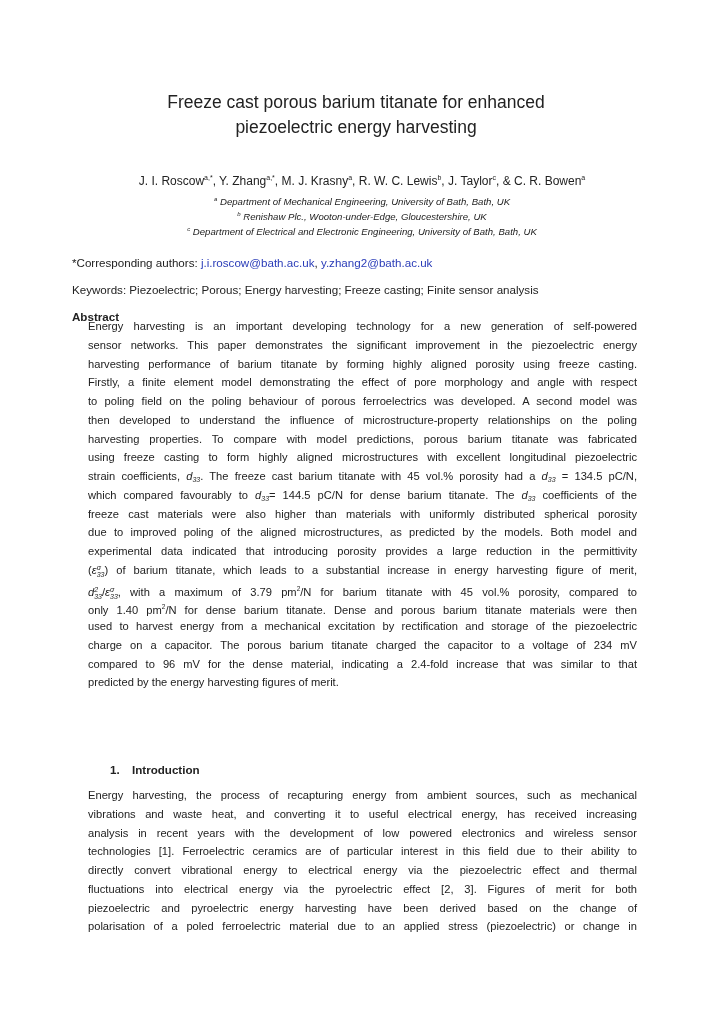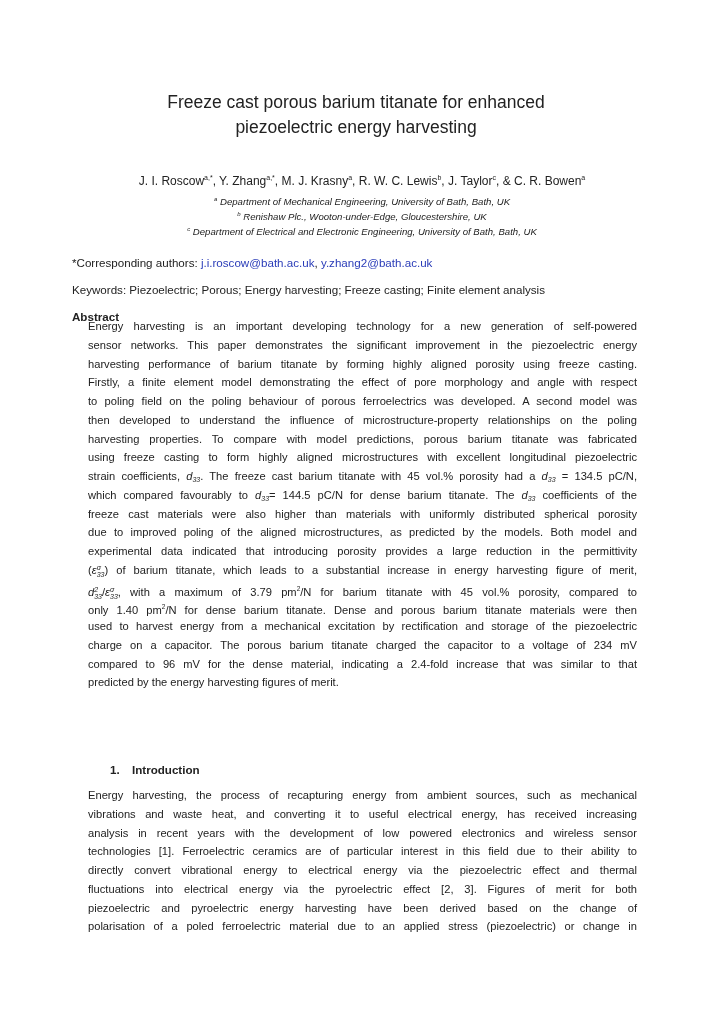--- a/index.html
+++ b/index.html
@@ -40,21 +40,21 @@
   <div class="authors" id="authors"><span>J. I. Roscow</span><sup>a,*</sup><span>, </span><span>Y. Zhang</span><sup>a,*</sup><span>, </span><span>M. J. Krasny</span><sup>a</sup><span>, </span><span>R. W. C. Lewis</span><sup>b</sup><span>, </span><span>J. Taylor</span><sup>c</sup><span>, &amp; </span><span>C. R. Bowen</span><sup>a</sup><span></span></div>
 
   <div class="affil" style="top:193px"><sup>a</sup> <span>Department of Mechanical Engineering, University of Bath, Bath, UK</span></div>
   <div class="affil" style="top:208px"><sup>b</sup> <span>Renishaw Plc., Wooton-under-Edge, Gloucestershire, UK</span></div>
   <div class="affil" style="top:223px"><sup>c</sup> <span>Department of Electrical and Electronic Engineering, University of Bath, Bath, UK</span></div>
 
   <div class="line" style="top:256px">
     <span>*Corresponding authors: </span><span class="link">j.i.roscow@bath.ac.uk</span><span>, </span><span class="link">y.zhang2@bath.ac.uk</span>
   </div>
 
-  <div class="line" style="top:283px">Keywords: Piezoelectric; Porous; Energy harvesting; Freeze casting; Finite element analysis</div>
+  <div class="line" style="top:283px">Keywords: Piezoelectric; Porous; Energy harvesting; Freeze casting; Finite sensor analysis</div>
 
   <div class="line bold" style="top:310px">Abstract</div>
 
   <div class="para" style="top:317px" id="abstract">
       <span class="ln">Energy harvesting is an important developing technology for a new generation of self-powered</span>
       <span class="ln">sensor networks. This paper demonstrates the significant improvement in the piezoelectric energy</span>
       <span class="ln">harvesting performance of barium titanate by forming highly aligned porosity using freeze casting.</span>
       <span class="ln">Firstly, a finite element model demonstrating the effect of pore morphology and angle with respect</span>
       <span class="ln">to poling field on the poling behaviour of porous ferroelectrics was developed. A second model was</span>
       <span class="ln">then developed to understand the influence of microstructure-property relationships on the poling</span>

